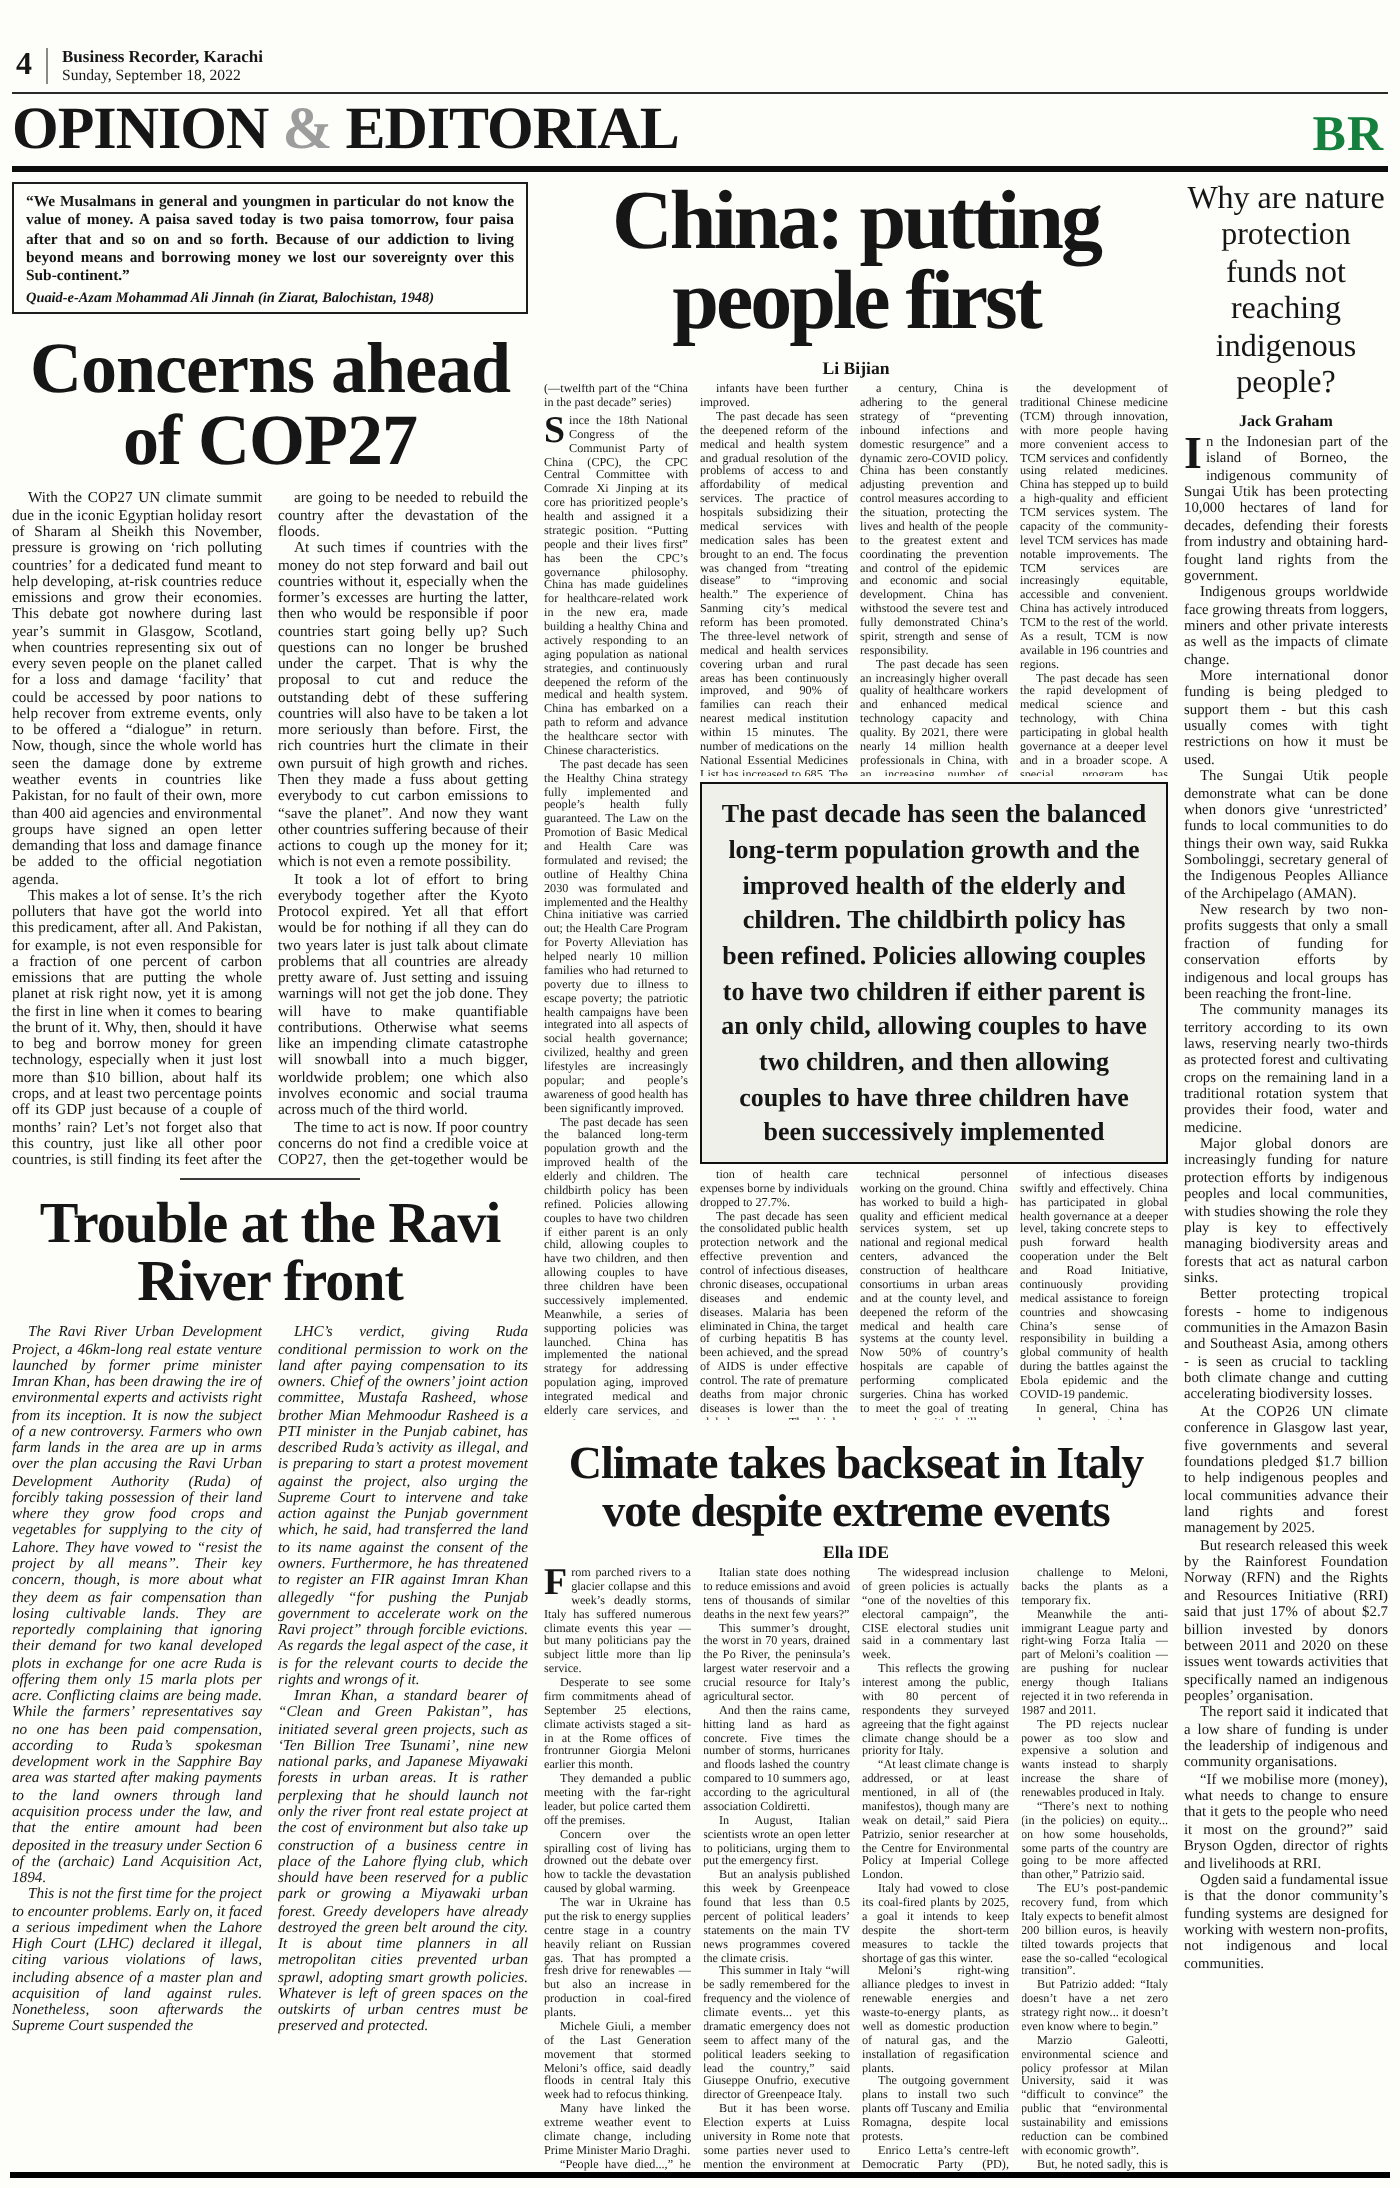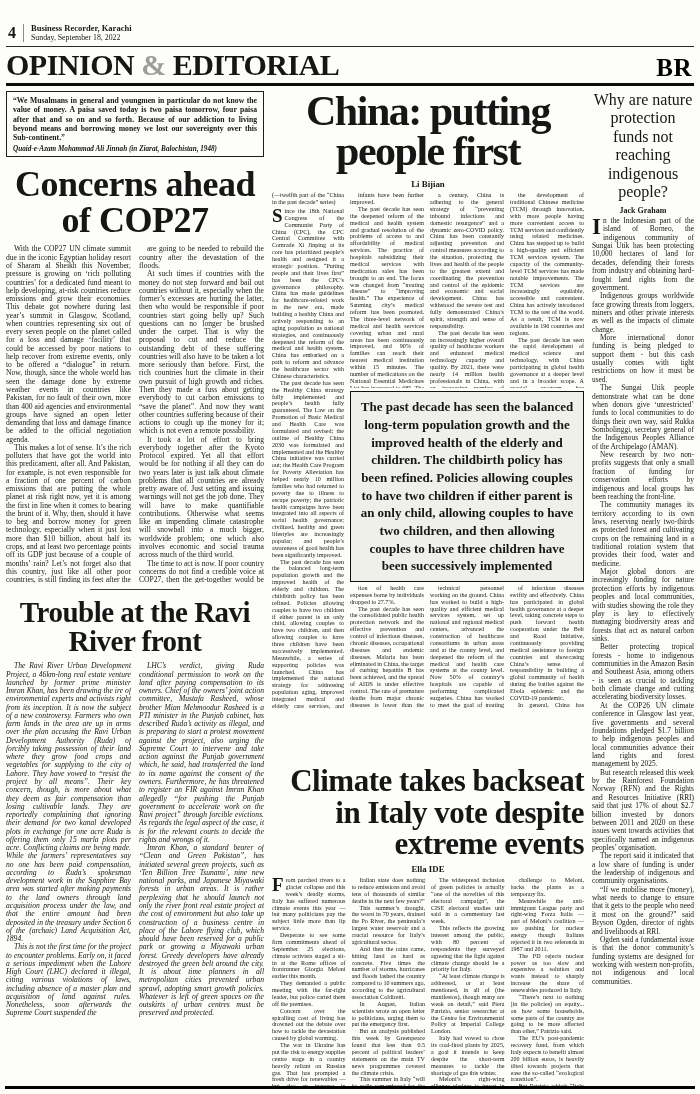--- a/index.html
+++ b/index.html
@@ -11,27 +11,27 @@
   
   .hdr { display:flex; align-items:center; gap:7px; padding:0 2px 3px 2px; }
   .pageno { font-size:16px; font-weight:bold; line-height:1; }
   .hdr-div { width:1px; background:#8a8a8a; height:18px; }
   .pub-name { font-size:8.5px; font-weight:bold; line-height:1.15; }
   .pub-date { font-size:7.8px; line-height:1.15; }
   .rule-thin { border-top:1px solid #2a2a2a; }
   .section-row { display:flex; justify-content:space-between; align-items:flex-end; padding:3px 2px 3px 0; }
   .section-title { font-size:30px; font-weight:bold; line-height:1; letter-spacing:-0.5px; }
   .amp { color:#9d9d9d; }
-  .br-logo { font-size:25px; font-weight:bold; color:#000000; line-height:1; letter-spacing:0.5px; }
+  .br-logo { font-size:25px; font-weight:bold; color:#15803d; line-height:1; letter-spacing:0.5px; }
   .rule-thick { border-top:3px solid #0d0d0d; margin-bottom:5px; }
 
   
   .content { display:flex; gap:8px; height:997px; overflow:hidden; }
   .col-left  { width:258px; flex:none; display:flex; flex-direction:column; min-width:0; }
-  .col-mid   { width:312px; flex:none; display:flex; flex-direction:column; min-width:0;gap:45px; }
+  .col-mid   { width:312px; flex:none; display:flex; flex-direction:column; min-width:0; }
   .col-right { flex:1; display:flex; flex-direction:column; min-width:0; }
 
   
   .paras p { margin:0; text-indent:8px; text-align:justify; }
   .fs-left  { font-size:7.6px; line-height:1.09; }
   .fs-mid   { font-size:6.1px; line-height:1.13; }
   .fs-right { font-size:7.4px; line-height:1.13; }
   .headline { font-weight:bold; text-align:center; }
   .byline { text-align:center; font-weight:bold; font-size:8.8px; margin:1px 0 3px 0; }
   .dropcap > p:first-child { text-indent:0; }
@@ -54,21 +54,21 @@
   .china-col1 { width:72px; flex:none; overflow:hidden; }
   .series-note { font-size:6.1px; line-height:1.13; text-align:justify; margin-bottom:2px; }
   .china-rest { flex:1; display:flex; flex-direction:column; min-width:0; }
   .row3 { display:flex; gap:6px; overflow:hidden; }
   .row3 > div { flex:1; overflow:hidden; min-width:0; }
   .row3-top { height:196px; flex:none; }
   .row3-bot { flex:1; }
   .pullquote { border:1.5px solid #111; background:#f0f0eb; margin:3px 0; padding:6px 9px; font-weight:bold; font-size:13px; line-height:1.36; text-align:center; flex:none; }
 
   
-  .h-italy { font-size:31px; line-height:1.02; margin:10px 0 3px 0; letter-spacing:-0.5px;text-align:right; }
+  .h-italy { font-size:23px; line-height:1.02; margin:10px 0 3px 0; letter-spacing:-0.5px; }
   .italy-body { display:flex; gap:6px; flex:1; overflow:hidden; }
   .italy-body > div { flex:1; overflow:hidden; min-width:0; }
 
   
   .h-nature { font-size:16px; font-weight:normal; line-height:1.16; text-align:center; margin:0 0 3px 0; }
   .nature-byline { font-size:8px; margin-bottom:2px; }
   .nature-body { flex:1; overflow:hidden; }
 
   
   .page-bottom { position:absolute; left:5px; right:5px; bottom:5px; border-top:3.5px solid #000; }

